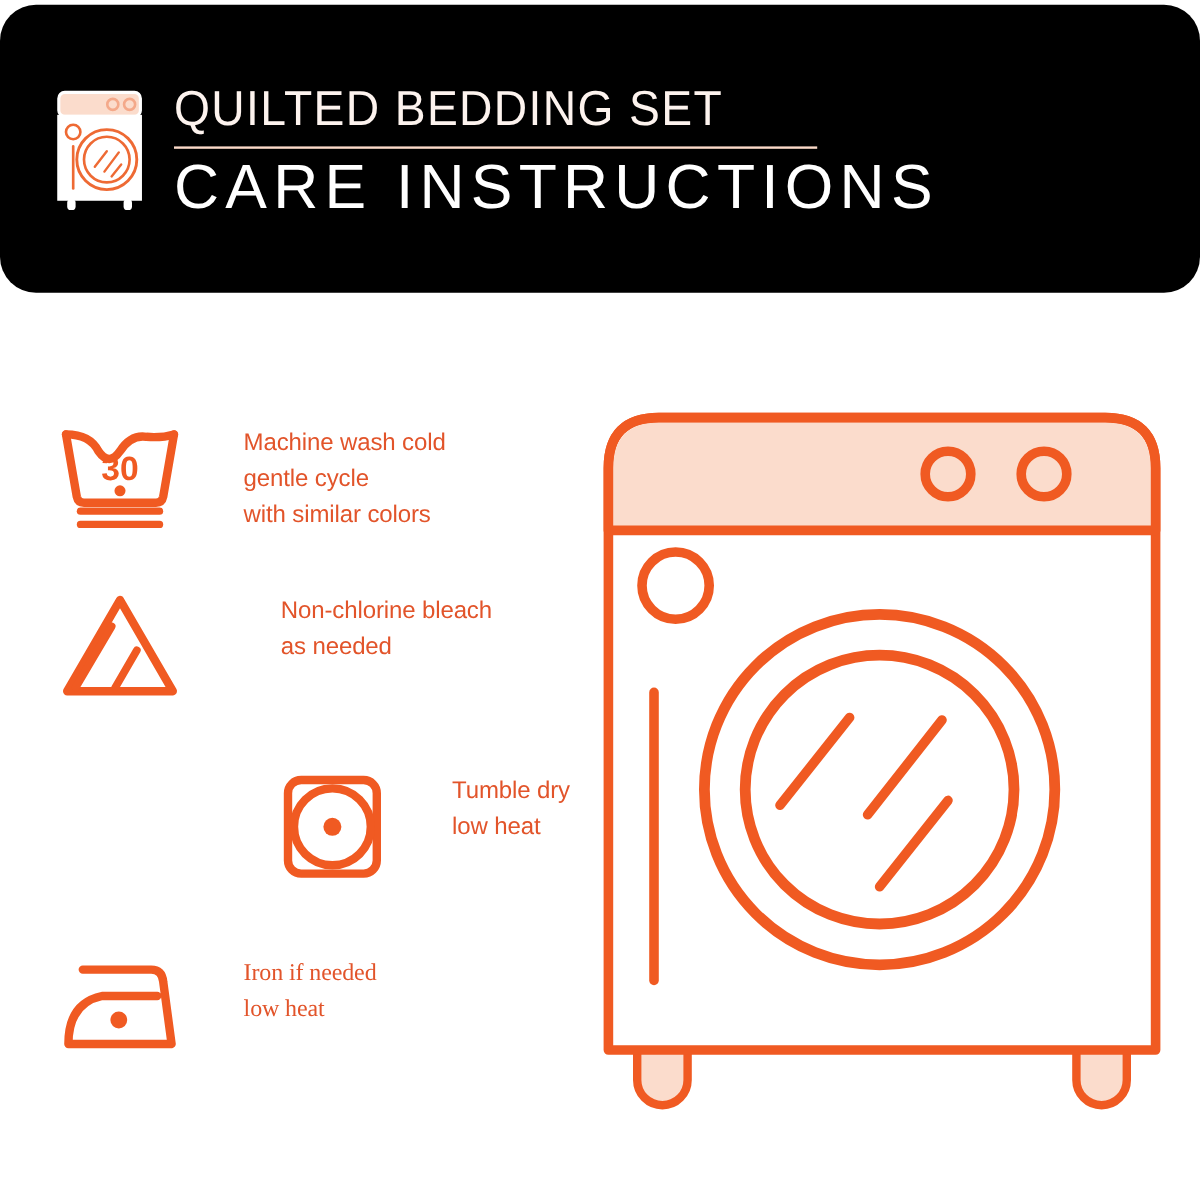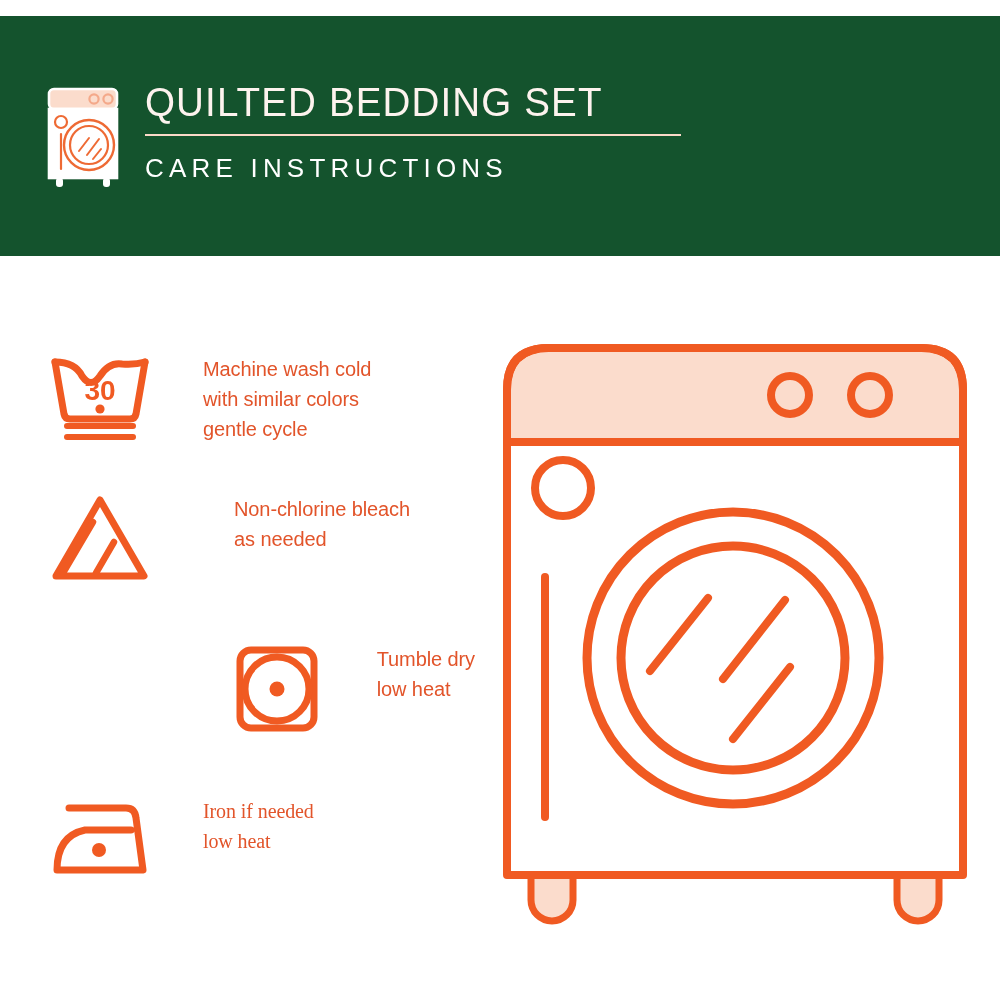--- a/index.html
+++ b/index.html
@@ -11,25 +11,26 @@
     width: 1000px;
     height: 1000px;
     font-family: "Liberation Sans", sans-serif;
     overflow: hidden;
     position: relative;
   }
 
   
   #header-band {
     position: absolute;
-    left: 0; top: 16px;
+    left: 0; top: 4px;
     width: 1000px;
     height: 240px;
-    background: #14532d;
+    background: #000000;
     overflow: hidden;
+    border-radius: 30px;
   }
   #header-inner {
     position: absolute;
     left: 45px;
     top: 63px;
     display: flex;
     align-items: flex-start;
   }
   #header-logo {
     width: 76px;
@@ -53,21 +54,21 @@
     white-space: nowrap;
   }
   #title-divider {
     width: 536px;
     height: 1.5px;
     background: #FBD9C8;
     margin: 9px 0 9px 0;
   }
   #title-line-2 {
     color: #FFFFFF;
-    font-size: 26px;
+    font-size: 52px;
     line-height: 46px;
     font-weight: 400;
     letter-spacing: 5.2px;
     white-space: nowrap;
   }
 
   
   #care-list {
     position: absolute;
     left: 0;
@@ -160,22 +161,22 @@
         <path d="M8 10 L17 62 Q18 67 23 67 L83 67 Q88 67 89 62 L98 10" fill="none" stroke="#F05A22" stroke-width="7" stroke-linecap="round" stroke-linejoin="round"></path>
         <path d="M8 10 Q28 10 35 24 Q44 37 53 24 Q62 10 75 12 Q88 13 98 10" fill="none" stroke="#F05A22" stroke-width="7" stroke-linecap="round" stroke-linejoin="round"></path>
         <text x="53" y="48" font-family="'Liberation Sans', sans-serif" font-size="28" font-weight="700" fill="#F05A22" text-anchor="middle">30</text>
         <circle cx="53" cy="57" r="4.6" fill="#F05A22"></circle>
         <rect x="17" y="71" width="72" height="6" rx="3" fill="#F05A22"></rect>
         <rect x="17" y="82" width="72" height="6" rx="3" fill="#F05A22"></rect>
       </svg>
     </div>
     <div class="care-text">
       <span class="ln">Machine wash cold</span>
+      <span class="ln">gentle cycle</span>
       <span class="ln">with similar colors</span>
-      <span class="ln">gentle cycle</span>
     </div>
   </div>
 
   <div class="care-row" data-row="1">
     <div class="care-symbol">
       <svg width="106" height="96" viewBox="0 0 106 96">
         <path d="M53 8 L97 84 L9 84 Z" fill="none" stroke="#F05A22" stroke-width="7" stroke-linejoin="round"></path>
         <line x1="46" y1="30" x2="16" y2="81" stroke="#F05A22" stroke-width="6.5" stroke-linecap="round"></line>
         <line x1="67" y1="50" x2="49" y2="81" stroke="#F05A22" stroke-width="6.5" stroke-linecap="round"></line>
       </svg>

